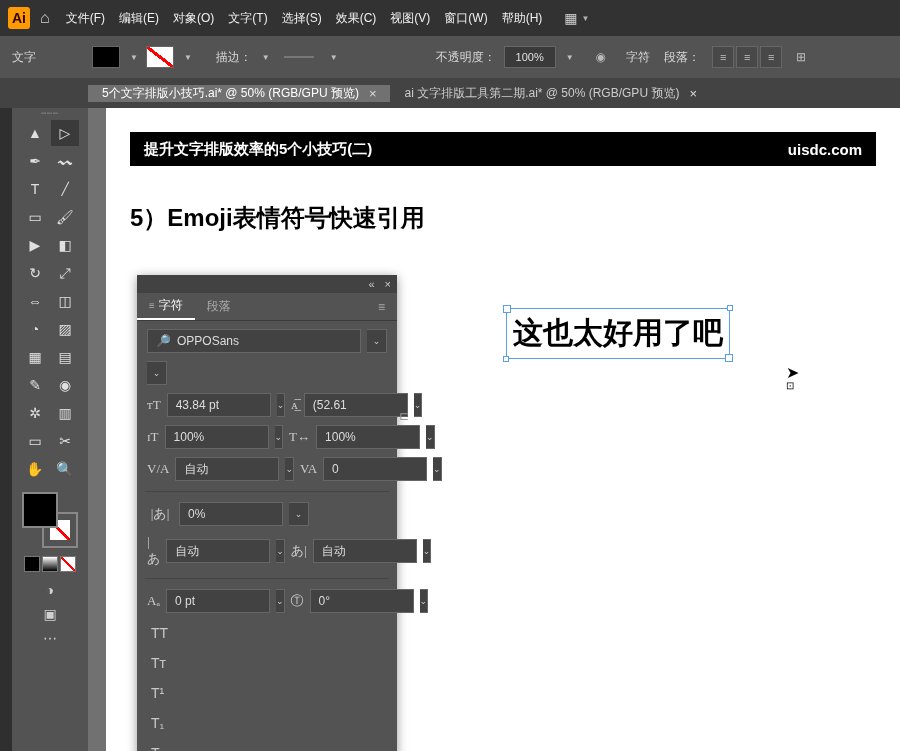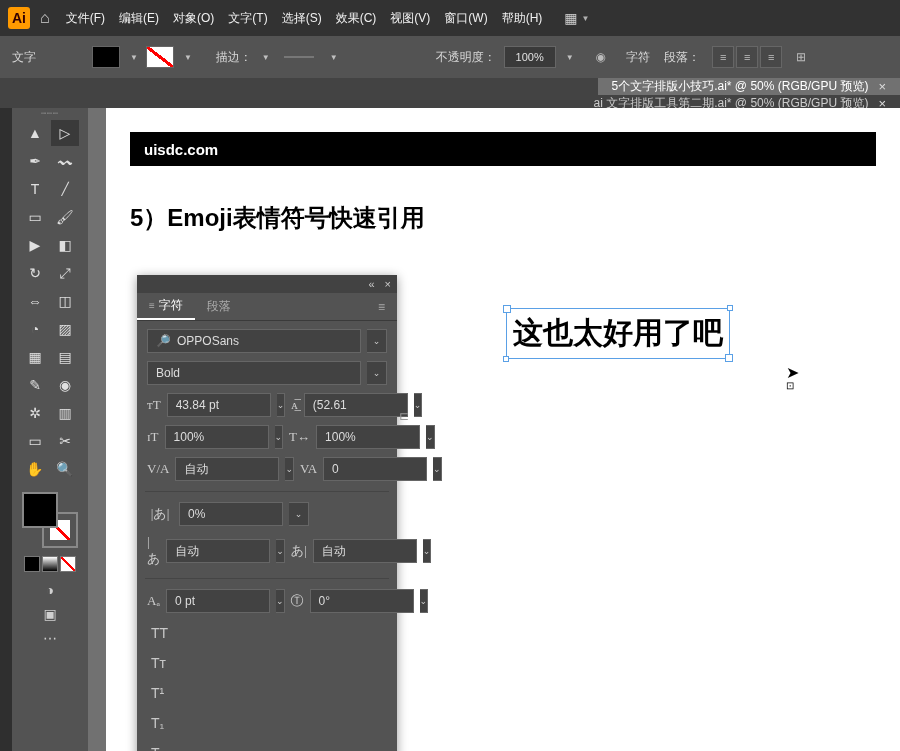--- a/index.html
+++ b/index.html
@@ -17,21 +17,21 @@
 .optbar { height: 42px; background: #535353; display: flex; align-items: center; padding: 0 12px; color: #e0e0e0; font-size: 12px; gap: 8px; }
 .optbar .lbl { color: #d8d8d8; }
 .swatch { width: 28px; height: 22px; background: #000; border: 1px solid #666; }
 .swatch-none { width: 28px; height: 22px; background: linear-gradient(to top right, #fff 0%, #fff 45%, red 45%, red 55%, #fff 55%); border: 1px solid #666; }
 .dd-tiny { font-size: 8px; color: #c0c0c0; margin-left: 2px; }
 .opacity-input { width: 52px; height: 22px; background: #3a3a3a; border: 1px solid #666; color: #e0e0e0; text-align: center; font-size: 11px; display: flex; align-items: center; justify-content: center; }
 .align-grp { display: flex; gap: 2px; margin-left: 4px; }
 .align-btn { width: 22px; height: 22px; background: #484848; border: 1px solid #666; display: flex; align-items: center; justify-content: center; font-size: 11px; color: #c0c0c0; }
 
 
-.tabbar { height: 30px; background: #434343; display: flex; align-items: flex-end; padding-left: 88px; color: #ccc; font-size: 12px; flex-direction: column; }
+.tabbar { height: 30px; background: #434343; display: flex; align-items: center; padding-left: 88px; color: #ccc; font-size: 12px; }
 .tab { display: flex; align-items: center; padding: 0 14px; gap: 10px; }
 .tab.active { background: #717171; color: #fff; }
 .tab .closex { font-size: 13px; color: #ddd; }
 
 
 .workspace { position: absolute; top: 108px; left: 0; right: 0; bottom: 0; display: flex; }
 .gutter { width: 12px; background: #2f2f2f; }
 .toolcol { width: 76px; background: #535353; display: flex; flex-direction: column; align-items: center; padding-top: 0; }
 .toolgrip { width: 60px; height: 10px; display: flex; align-items: center; justify-content: center; color: #888; font-size: 8px; letter-spacing: 1px; }
 .toolgrid { display: grid; grid-template-columns: 28px 28px; gap: 2px 2px; margin-top: 2px; }
@@ -180,20 +180,21 @@
     <div class="toolextra">
       <span>◑</span>
       <span>▣</span>
       <span>⋯</span>
     </div>
   </div>
 
   <div class="canvaswrap">
     <div class="canvas">
       <div class="titleband">
+        <span>提升文字排版效率的5个小技巧(二)</span>
         <span>uisdc.com</span>
       </div>
       <div class="section-h">5）Emoji表情符号快速引用</div>
 
       <div class="seltext">
         <span class="sel-corner-tr"></span><span class="sel-corner-bl"></span>
         <span>这也太好用了吧</span>
       </div>
       <div class="cursor-ico">➤<span style="font-size:10px;display:block;margin-top:-2px;">⊡</span></div>
 
@@ -215,21 +216,20 @@
         </div>
         <div class="cp-body">
           <div class="cp-row">
             <div class="cp-input">
               <span style="color:#aaa;margin-right:6px">🔎</span>
               <span>OPPOSans</span>
             </div>
             <div class="cp-dd">⌄</div>
           </div>
           <div class="cp-row">
-            <div class="cp-input">Bold</div>
             <div class="cp-dd">⌄</div>
           </div>
 
           <div class="cp-row" style="position:relative">
             <div class="cp-ico">ᴛT</div>
             <div class="cp-input half">43.84 pt</div>
             <div class="cp-dd">⌄</div>
             <div class="cp-ico">ᴀ̲̅</div>
             <div class="cp-input half">(52.61</div>
             <div class="cp-dd">⌄</div>

